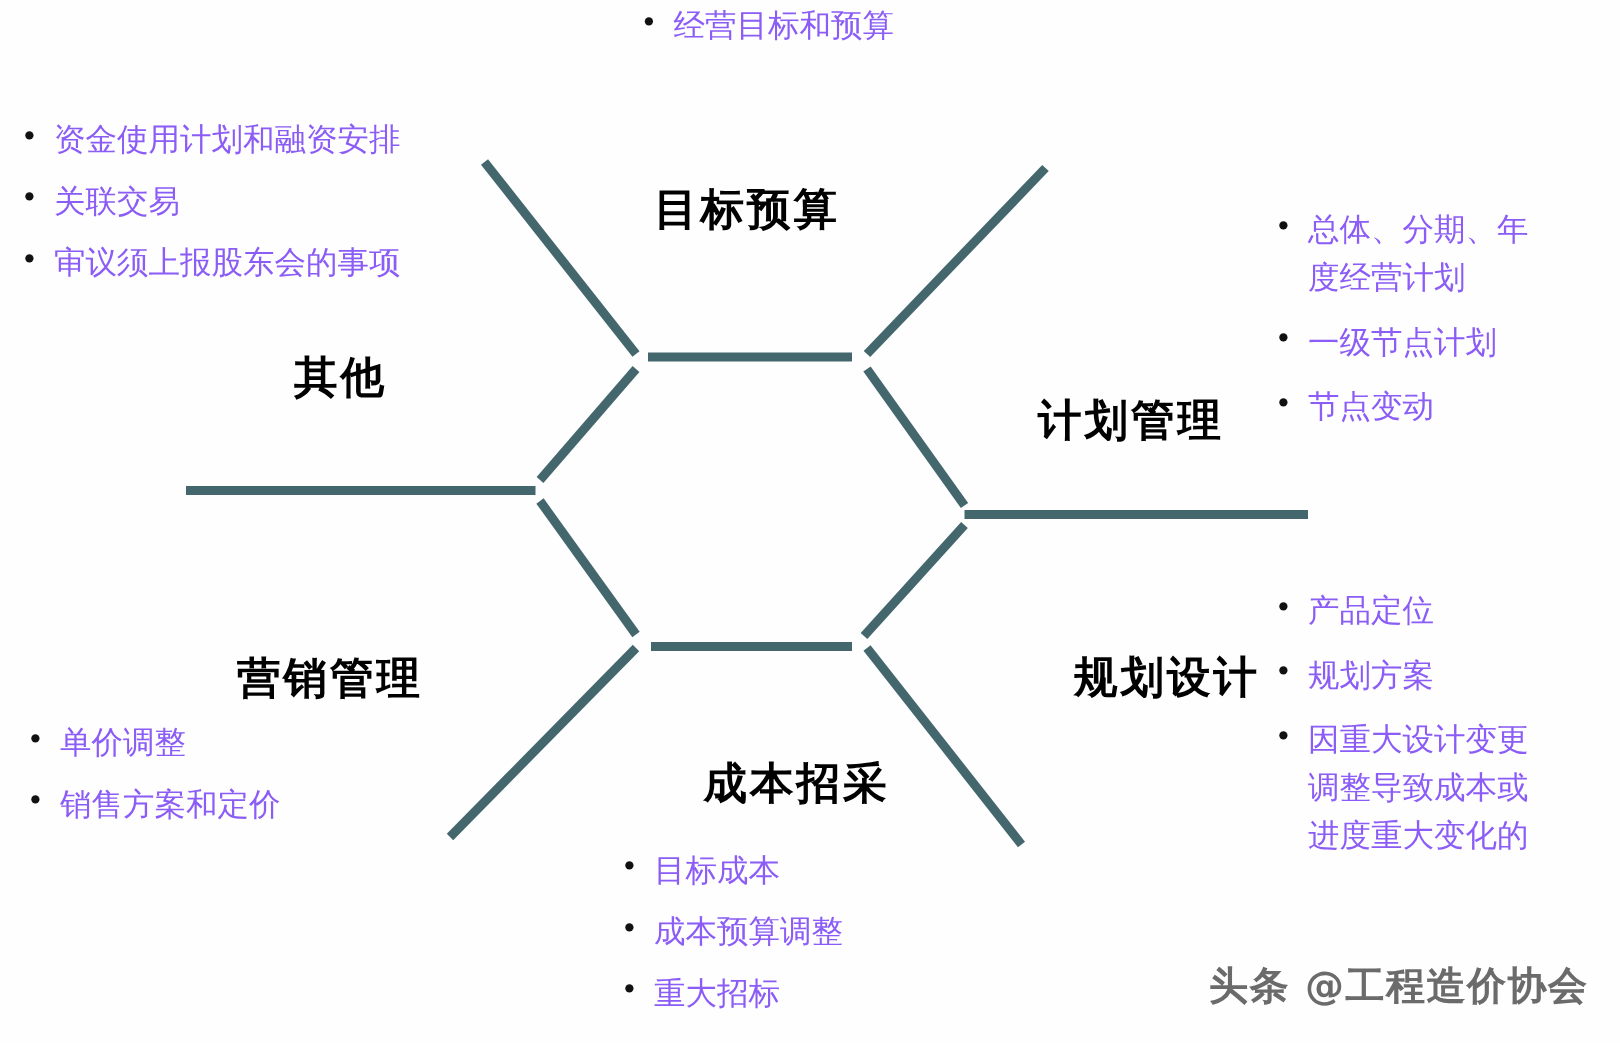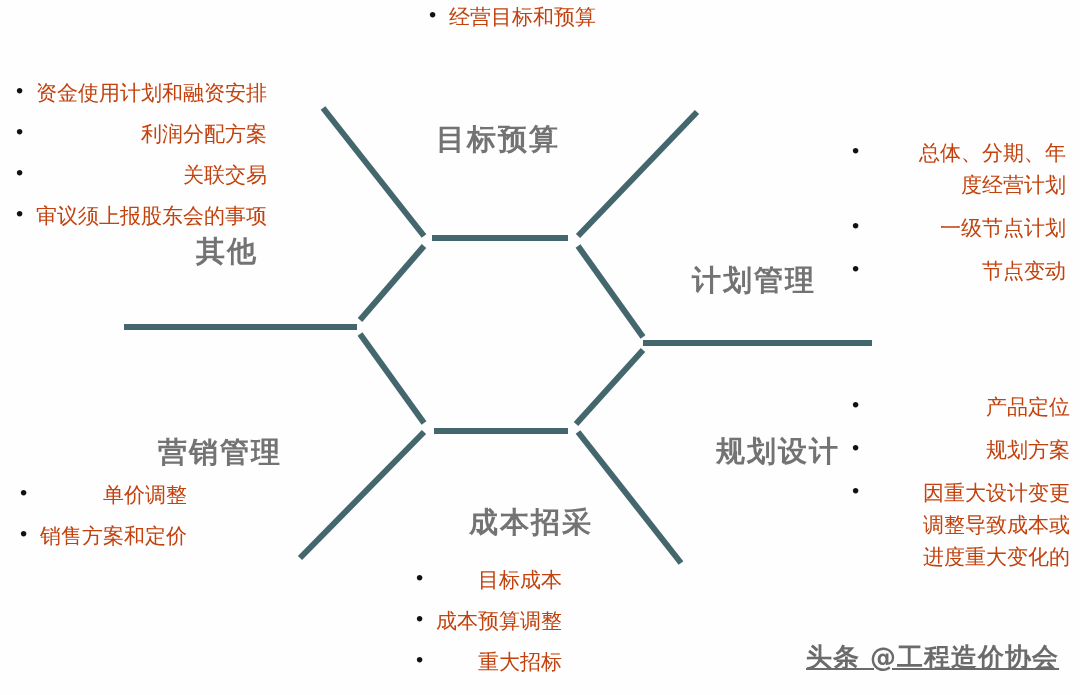--- a/index.html
+++ b/index.html
@@ -20,34 +20,33 @@
     left: 0; top: 0;
     width: 1080px;
     height: 695px;
     pointer-events: none;
   }
   .branch-label {
     position: absolute;
     font-family: Liberation Mono, monospace;
     font-weight: bold;
     font-size: 29px;
-    color: #737373;
+    color: #000000;
     letter-spacing: 2px;
     white-space: nowrap;
   }
   .bullets {
     position: absolute;
     list-style: none;
     margin: 0;
     padding: 0;
     font-family: "DejaVu Serif", "Liberation Serif", serif;
     font-size: 21px;
-    color: #c2410c;
+    color: #8b5cf6;
     line-height: 1.52;
-    text-align: right;
   }
   .bullets li {
     position: relative;
     padding-left: 24px;
     margin-bottom: 9px;
     white-space: pre-line;
   }
   .bullets li::before {
     content: "\2022";
     position: absolute;
@@ -81,21 +80,20 @@
     position: absolute;
     left: 806px;
     top: 640px;
     font-family: "DejaVu Sans", "Liberation Sans", sans-serif;
     font-size: 26px;
     font-weight: bold;
     color: #4b4b4b;
     letter-spacing: 1px;
     opacity: 0.82;
     white-space: nowrap;
-    text-decoration: underline;
   }
 </style>
 </head>
 <body>
 
 <div id="canvas">
 
   <svg id="skeleton" viewBox="0 0 1080 695">
     <g fill="none" stroke="#44676d" stroke-width="6" stroke-linecap="butt">
 
@@ -125,21 +123,20 @@
     </g>
   </svg>
 
   <ul class="bullets" id="b-top">
     <li>经营目标和预算</li>
   </ul>
   <div class="branch-label" id="l-top">目标预算</div>
 
   <ul class="bullets" id="b-other">
     <li>资金使用计划和融资安排</li>
-    <li>利润分配方案</li>
     <li>关联交易</li>
     <li>审议须上报股东会的事项</li>
   </ul>
   <div class="branch-label" id="l-other">其他</div>
 
   <ul class="bullets tight" id="b-plan">
     <li>总体、分期、年
 度经营计划</li>
     <li>一级节点计划</li>
     <li>节点变动</li>

